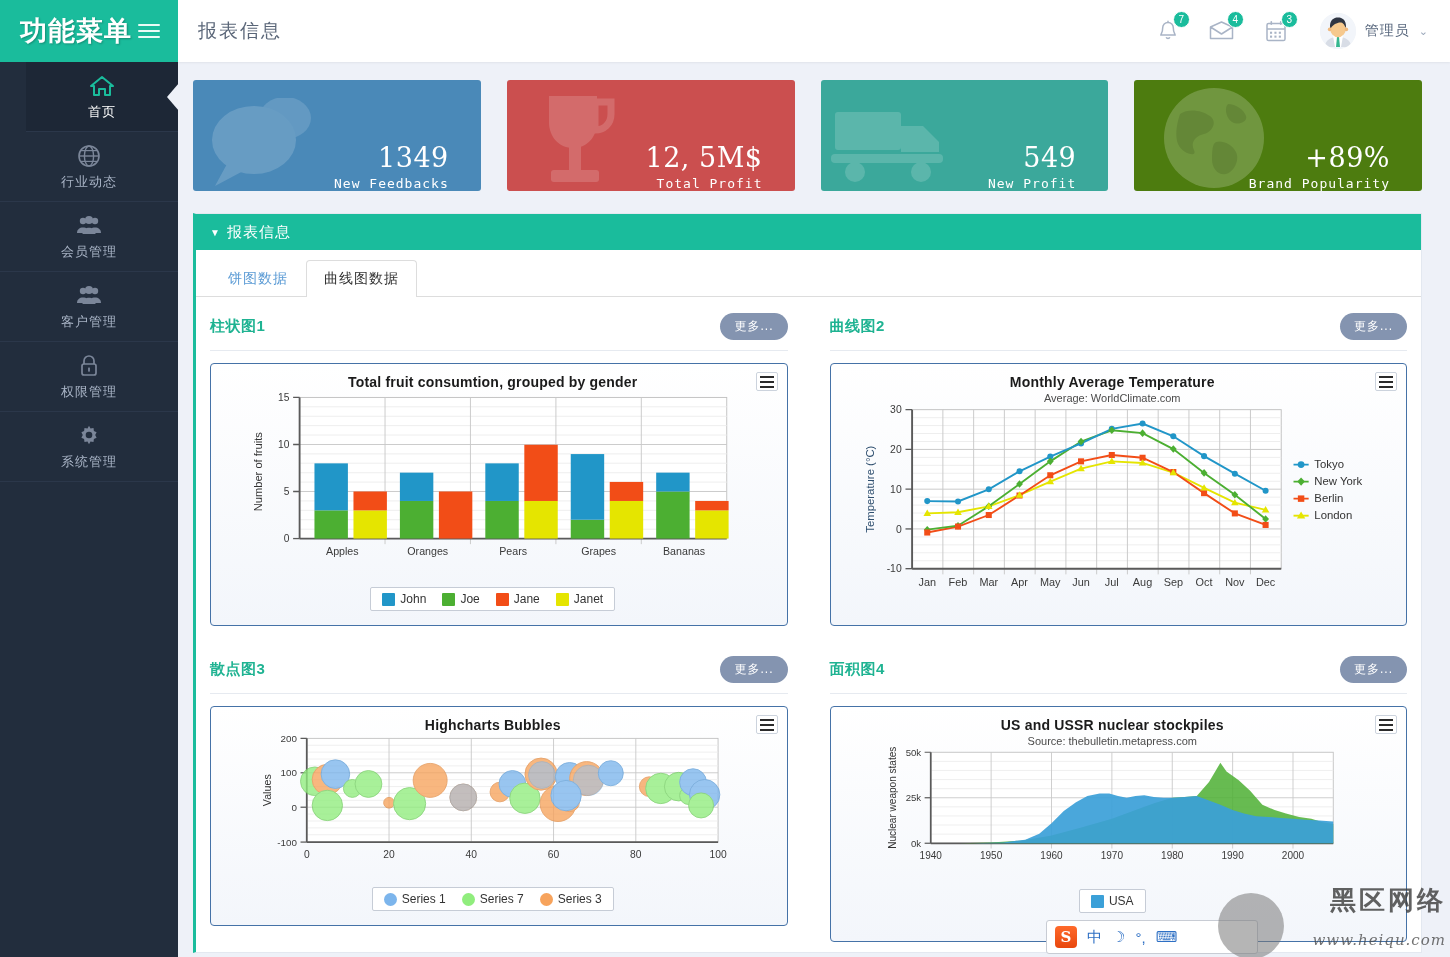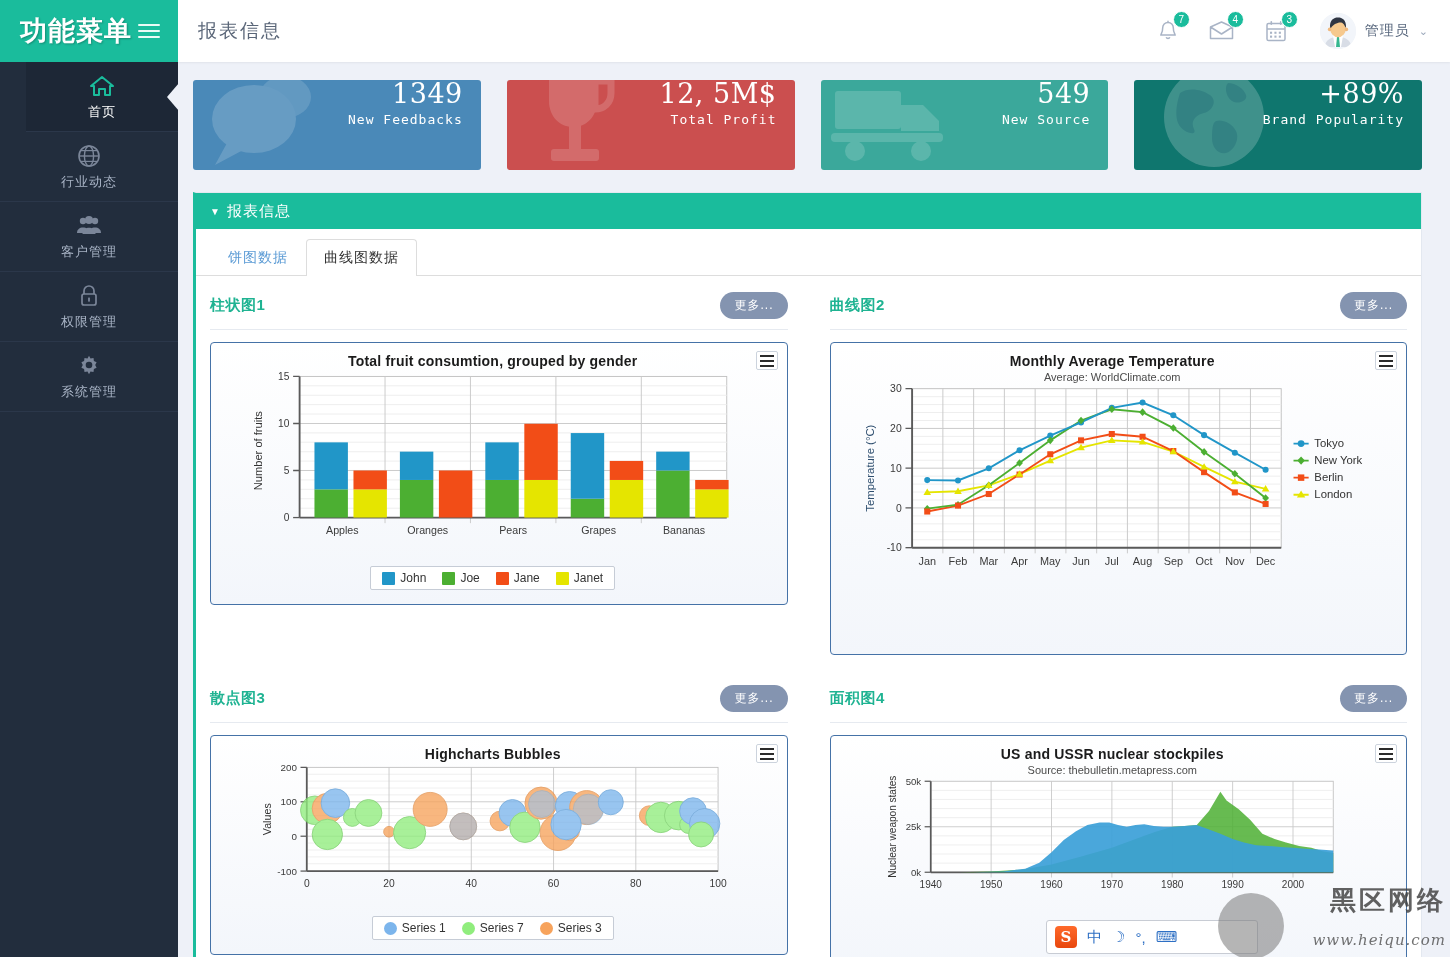--- a/index.html
+++ b/index.html
@@ -59,23 +59,23 @@
   }
   .user { display:flex; align-items:center; gap:9px; cursor:pointer; margin-left:4px; }
   .avatar { width:36px; height:36px; border-radius:50%; overflow:hidden; background:#f0f3f8; }
   .user-name { color:#58677d; font-size:14px; letter-spacing:1px;}
   .caret { color:#9aa7ba; font-size:11px; }
 
   
   .content { flex:1; padding:18px 28px 0 15px; overflow:hidden; }
 
   .stats { display:flex; gap:26px; margin-bottom:22px; }
-  .stat { flex:1; height:90px; border-radius:3px; position:relative; overflow:hidden;
-    display:flex; flex-direction:column; align-items:flex-end; justify-content:flex-start;
-    padding:0 18px 0 0; color:#fff; }
+  .stat { flex:1; height:111px; border-radius:3px; position:relative; overflow:hidden;
+    display:flex; flex-direction:column; align-items:flex-end; justify-content:flex-end;
+    padding:0 32px 0 0; color:#fff; }
   .stat .big { font-size:27px; font-family:"DejaVu Serif","Liberation Serif",serif; line-height:1.05; letter-spacing:.5px;}
   .stat .sml { font-size:13px; font-family:"DejaVu Sans Mono","Liberation Mono",monospace; letter-spacing:1px; margin-top:4px;}
   .stat .watermark { position:absolute; left:6px; bottom:-14px; opacity:.16; }
 
   .panel { background:#fff; border:1px solid #e3e8f0; border-left:3px solid #1abc9c; }
   .panel-head { background:#1abc9c; color:#fff; height:36px; display:flex; align-items:center;
     padding:0 14px; font-size:15px; letter-spacing:1px; }
   .panel-head .tri { margin-right:6px; font-size:10px; }
 
   .tabs { display:flex; align-items:flex-end; border-bottom:1px solid #ddd;
@@ -162,20 +162,33 @@
             <circle cx="12" cy="12" r="10" fill="none" stroke="#7b8699" stroke-width="1.6"></circle>
         <ellipse cx="12" cy="12" rx="4.6" ry="10" fill="none" stroke="#7b8699" stroke-width="1.4"></ellipse>
         <line x1="2" y1="12" x2="22" y2="12" stroke="#7b8699" stroke-width="1.4"></line>
         <line x1="3.6" y1="6.6" x2="20.4" y2="6.6" stroke="#7b8699" stroke-width="1.2"></line>
         <line x1="3.6" y1="17.4" x2="20.4" y2="17.4" stroke="#7b8699" stroke-width="1.2"></line>
           </svg>
       </span>
       <span class="nav-lb">行业动态</span>
     </div>
 
+    <div class="nav-item">
+      <span class="nav-ico">
+        <svg width="26" height="22" viewBox="0 0 26 22" fill="#7b8699">
+          <circle cx="7" cy="6" r="3.2"></circle>
+            <circle cx="19" cy="6" r="3.2"></circle>
+            <circle cx="13" cy="5" r="4"></circle>
+          <path d="M1 18c0-3.4 2.6-5.4 6-5.4s6 2 6 5.4z"></path>
+            <path d="M13 18c0-3.4 2.6-5.4 6-5.4s6 2 6 5.4z"></path>
+          <path d="M6.5 19c0-4 2.9-6.2 6.5-6.2S19.5 15 19.5 19z"></path>
+        </svg>
+      </span>
+      <span class="nav-lb">会员管理</span>
+    </div>
 
     <div class="nav-item">
       <span class="nav-ico">
         <svg width="26" height="22" viewBox="0 0 26 22" fill="#7b8699">
           <circle cx="7" cy="6" r="3.2"></circle>
             <circle cx="19" cy="6" r="3.2"></circle>
             <circle cx="13" cy="5" r="4"></circle>
           <path d="M1 18c0-3.4 2.6-5.4 6-5.4s6 2 6 5.4z"></path>
             <path d="M13 18c0-3.4 2.6-5.4 6-5.4s6 2 6 5.4z"></path>
           <path d="M6.5 19c0-4 2.9-6.2 6.5-6.2S19.5 15 19.5 19z"></path>
@@ -299,24 +312,24 @@
           <span class="watermark" style="left:8px;bottom:2px">
             <svg width="124" height="84" viewBox="0 0 124 84" fill="#ffffff">
               <rect x="6" y="10" width="66" height="38" rx="3"></rect>
               <path d="M72 24h22l16 16v10H72z"></path>
               <rect x="2" y="52" width="112" height="9" rx="4"></rect>
               <circle cx="26" cy="70" r="10"></circle>
                 <circle cx="92" cy="70" r="10"></circle>
             </svg>
           </span>
           <span class="big">549</span>
-          <span class="sml">New Source</span>
-        </div>
-
-        <div class="stat" style="background:#0f766e">
+          <span class="sml">New Profit</span>
+        </div>
+
+        <div class="stat" style="background:#4d7c0f">
           <span class="watermark" style="left:28px;bottom:-2px;opacity:.2">
             <svg width="104" height="104" viewBox="0 0 104 104" fill="#ffffff">
               <circle cx="52" cy="52" r="50"></circle>
               <g fill="#9377b5" opacity=".55">
                 <path d="M18 28c8-6 22-4 30 2s2 16-6 18-14 8-10 16-12 4-16-6 0-24 2-30z"></path>
                 <path d="M54 56c6-2 16 2 20 10s-2 20-10 22-14-6-14-14 0-16 4-18z"></path>
                 <path d="M66 18c8 0 16 6 18 12s-8 10-14 6-8-14-4-18z"></path>
               </g>
             </svg>
           </span>
@@ -463,21 +476,21 @@
                   </span>
                 </div>
               </div>
             </div>
 
             <div class="chart-cell">
               <div class="chart-cap">
                 <h3>曲线图2</h3>
                 <button class="more-btn">更多...</button>
               </div>
-              <div class="hc" style="height:313px">
+              <div class="hc" style="height:263px">
                 <div class="hc-burger">
                     <i></i>
                     <i></i>
                     <i></i>
                   </div>
                 <div class="hc-title">Monthly Average Temperature</div>
                 <div class="hc-sub">Average: WorldClimate.com</div>
                 <svg viewBox="0 0 540 224" height="212">
                   <rect x="58" y="6" width="390" height="168" fill="#ffffff" stroke="#c0c0c0"></rect>
                   <g stroke="#ededed" stroke-width="1">
@@ -807,20 +820,28 @@
                   <g font-size="11.5" fill="#3a3a3a" text-anchor="middle" font-family="Liberation Sans, sans-serif">
                     <text x="62" y="128">1940</text>
                       <text x="131" y="128">1950</text>
                       <text x="200" y="128">1960</text>
                     <text x="269" y="128">1970</text>
                       <text x="338" y="128">1980</text>
                       <text x="407" y="128">1990</text>
                     <text x="476" y="128">2000</text>
                   </g>
                 </svg>
+                <div class="hc-legend">
+                  <span class="legend-box">
+                    <span class="lg">
+                        <i class="sw" style="background:#3ba0d8"></i>
+                        <span>USA</span>
+                      </span>
+                  </span>
+                </div>
               </div>
             </div>
           </div>
 
         </div>
       </section>
     </div>
   </div>
 </div>
 

